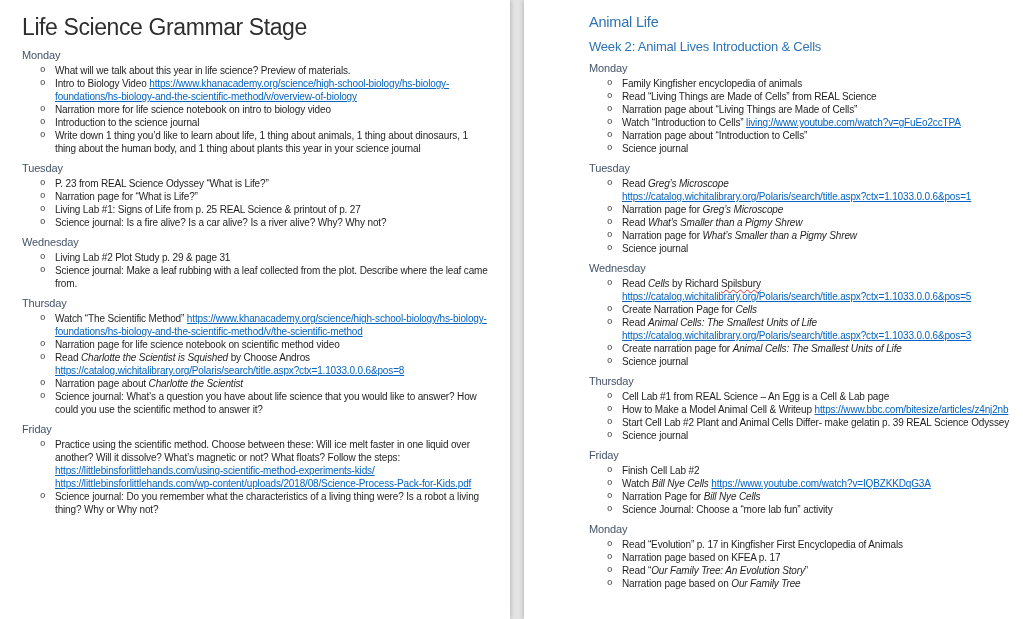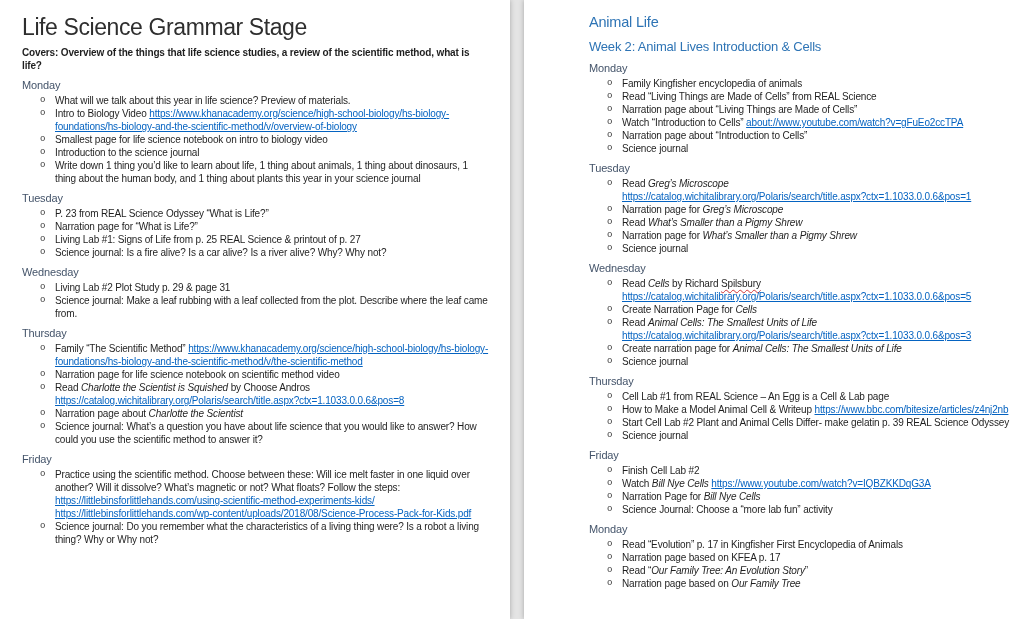--- a/index.html
+++ b/index.html
@@ -52,34 +52,33 @@
     text-decoration-color:var(--squiggle,#d13438); text-decoration-thickness:1px;
     text-underline-offset:2px;
   }
 </style>
 </head>
 <body>
 
 <div class="canvas" style="--accent: #2E74B5; --day: #44546A; --link: #0563C1; --text: #1f1f1f; --title: #2e2e2e; --squiggle: #d13438; --page-bg: #ffffff; --canvas-bg: #e4e4e4;">
   <div class="page page-left" id="page-0">
       <div class="title">Life Science Grammar Stage</div>
-      <div class="covers">Covers: Overview of the things that life science studies, a review of the scientific method, what is life?</div>
       <div class="day">Monday</div>
       <div class="list">
         <div class="li">
           <span class="mk">o</span>
           <span class="tx"><span>What will we talk about this year in life science? Preview of materials.</span></span>
         </div>
         <div class="li">
           <span class="mk">o</span>
           <span class="tx"><span>Intro to Biology Video </span><span class="lnk">https://www.khanacademy.org/science/high-school-biology/hs-biology-foundations/hs-biology-and-the-scientific-method/v/overview-of-biology</span></span>
         </div>
         <div class="li">
           <span class="mk">o</span>
-          <span class="tx"><span>Smallest page for life science notebook on intro to biology video</span></span>
+          <span class="tx"><span>Narration more for life science notebook on intro to biology video</span></span>
         </div>
         <div class="li">
           <span class="mk">o</span>
           <span class="tx"><span>Introduction to the science journal</span></span>
         </div>
         <div class="li">
           <span class="mk">o</span>
           <span class="tx"><span>Write down 1 thing you’d like to learn about life, 1 thing about animals, 1 thing about dinosaurs, 1 thing about the human body, and 1 thing about plants this year in your science journal</span></span>
         </div>
       </div>
@@ -110,21 +109,21 @@
         </div>
         <div class="li">
           <span class="mk">o</span>
           <span class="tx"><span>Science journal: Make a leaf rubbing with a leaf collected from the plot. Describe where the leaf came from.</span></span>
         </div>
       </div>
       <div class="day">Thursday</div>
       <div class="list">
         <div class="li">
           <span class="mk">o</span>
-          <span class="tx"><span>Family “The Scientific Method” </span><span class="lnk">https://www.khanacademy.org/science/high-school-biology/hs-biology-foundations/hs-biology-and-the-scientific-method/v/the-scientific-method</span></span>
+          <span class="tx"><span>Watch “The Scientific Method” </span><span class="lnk">https://www.khanacademy.org/science/high-school-biology/hs-biology-foundations/hs-biology-and-the-scientific-method/v/the-scientific-method</span></span>
         </div>
         <div class="li">
           <span class="mk">o</span>
           <span class="tx"><span>Narration page for life science notebook on scientific method video</span></span>
         </div>
         <div class="li">
           <span class="mk">o</span>
           <span class="tx"><span>Read </span><span class="ital">Charlotte the Scientist is Squished</span><span> by Choose Andros</span><br><span class="lnk">https://catalog.wichitalibrary.org/Polaris/search/title.aspx?ctx=1.1033.0.0.6&amp;pos=8</span></span>
         </div>
         <div class="li">
@@ -161,21 +160,21 @@
         <div class="li">
           <span class="mk">o</span>
           <span class="tx"><span>Read “Living Things are Made of Cells” from REAL Science</span></span>
         </div>
         <div class="li">
           <span class="mk">o</span>
           <span class="tx"><span>Narration page about “Living Things are Made of Cells”</span></span>
         </div>
         <div class="li">
           <span class="mk">o</span>
-          <span class="tx"><span>Watch “Introduction to Cells” </span><span class="lnk">about://www.youtube.com/watch?v=gFuEo2ccTPA</span></span>
+          <span class="tx"><span>Watch “Introduction to Cells” </span><span class="lnk">living://www.youtube.com/watch?v=gFuEo2ccTPA</span></span>
         </div>
         <div class="li">
           <span class="mk">o</span>
           <span class="tx"><span>Narration page about “Introduction to Cells”</span></span>
         </div>
         <div class="li">
           <span class="mk">o</span>
           <span class="tx"><span>Science journal</span></span>
         </div>
       </div>

